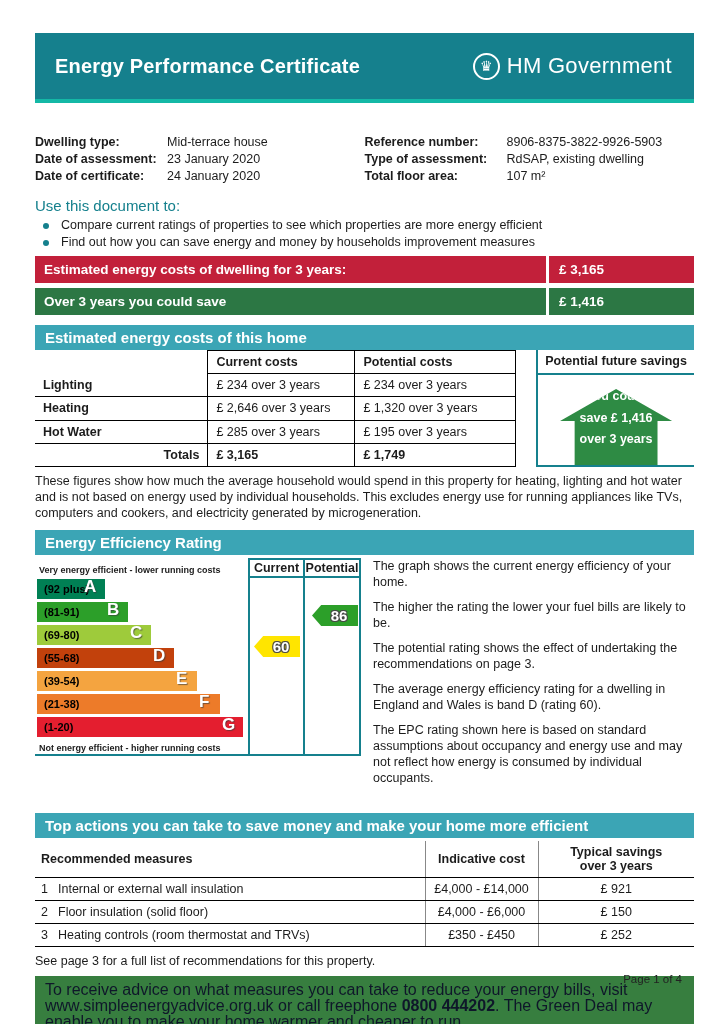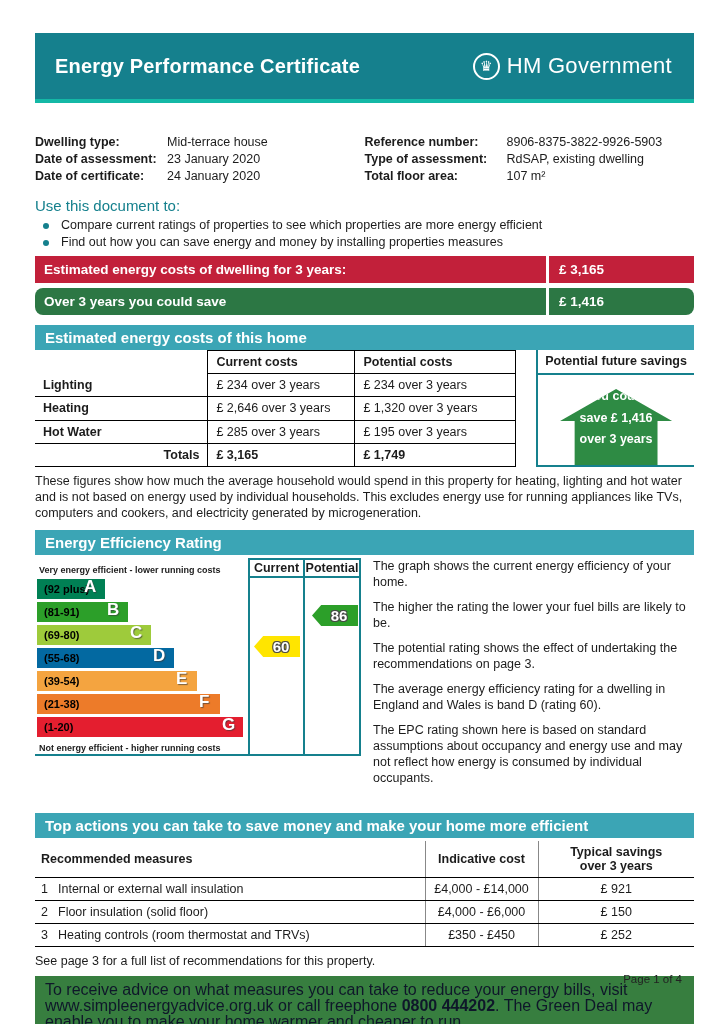--- a/index.html
+++ b/index.html
@@ -187,29 +187,29 @@
         <span class="flabel">Total floor area:</span>
         <span>107 m²</span>
       </div>
     </div>
   </div>
 
   <div class="use-doc">
     <h2 style="color: rgb(21, 128, 141);">Use this document to:</h2>
     <ul>
       <li>Compare current ratings of properties to see which properties are more energy efficient</li>
-      <li>Find out how you can save energy and money by installing properties measures</li>
+      <li>Find out how you can save energy and money by households improvement measures</li>
     </ul>
   </div>
 
   <div class="banner" style="background-color: rgb(194, 32, 58);">
     <span class="blabel">Estimated energy costs of dwelling for 3 years:</span>
     <span class="bvalue">£ 3,165</span>
   </div>
-  <div class="banner" style="background-color: rgb(44, 119, 68); border-radius: 8px;">
+  <div class="banner" style="background-color: rgb(44, 119, 68);">
     <span class="blabel">Over 3 years you could save</span>
     <span class="bvalue">£ 1,416</span>
   </div>
 
   <div class="section-head" style="margin-top: 10px; background-color: rgb(59, 165, 181);">
     <span>Estimated energy costs of this home</span>
   </div>
 
   <div class="costs-wrap">
     <table class="costs-table">
@@ -273,21 +273,21 @@
           <span class="letter" style="left:47px;">A</span>
         </div>
         <div class="band" style="width: 91px; background-color: rgb(44, 159, 41);">
           <span>(81-91)</span>
           <span class="letter" style="left:70px;">B</span>
         </div>
         <div class="band" style="width: 114px; background-color: rgb(158, 203, 59);">
           <span>(69-80)</span>
           <span class="letter" style="left:93px;">C</span>
         </div>
-        <div class="band" style="width: 137px; background-color: #0369a1;">
+        <div class="band" style="width: 137px; background-color: #c2410c;">
           <span>(55-68)</span>
           <span class="letter" style="left:116px;">D</span>
         </div>
         <div class="band" style="width: 160px; background-color: rgb(244, 164, 64);">
           <span>(39-54)</span>
           <span class="letter" style="left:139px;">E</span>
         </div>
         <div class="band" style="width: 183px; background-color: rgb(237, 123, 41);">
           <span>(21-38)</span>
           <span class="letter" style="left:162px;">F</span>

